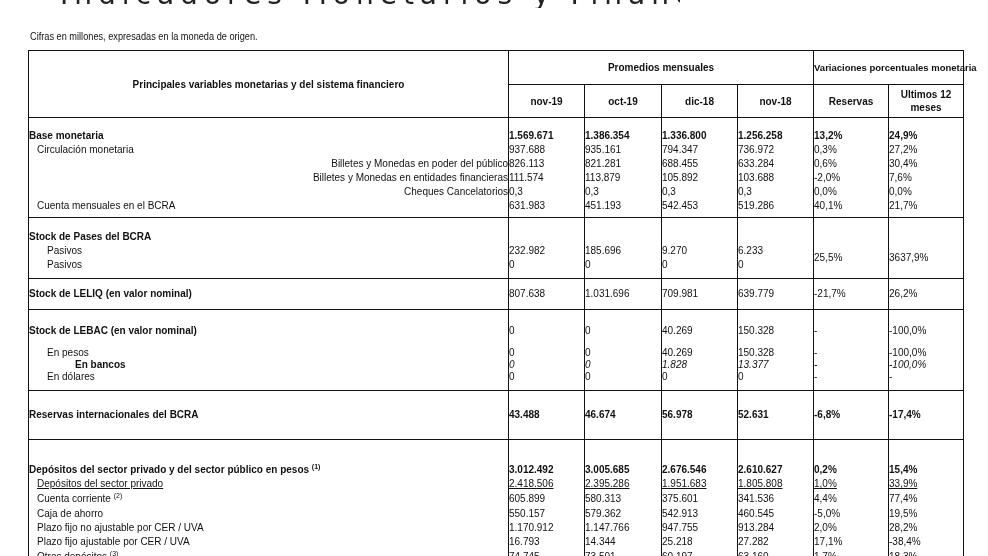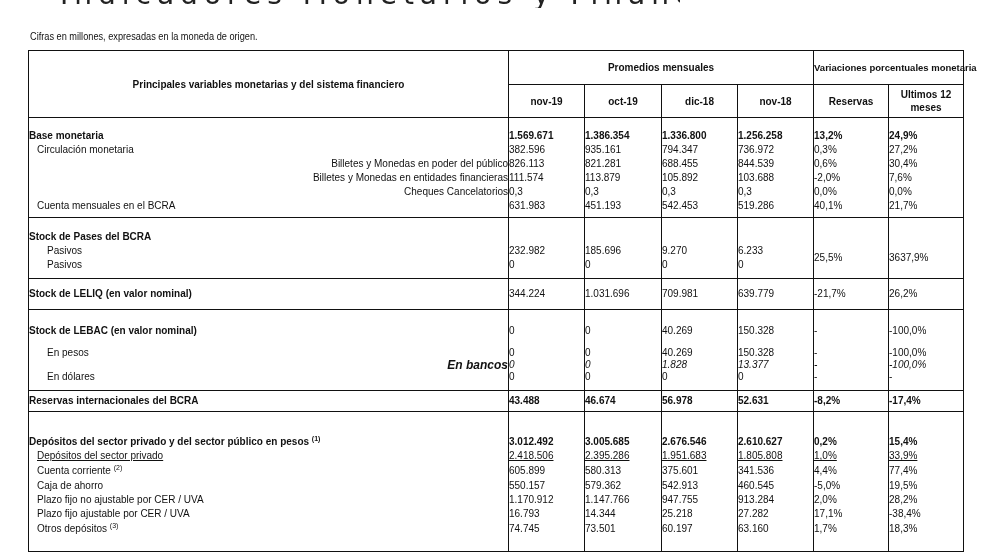--- a/index.html
+++ b/index.html
@@ -31,35 +31,35 @@
 
     th { font-weight: bold; font-size: 10px; text-align: center; }
     .h-row1 { height: 34px; }
     .h-row2 { height: 33px; }
 
     .label-cell { padding-left: 2px; text-align: left; vertical-align: top; }
     .num-cell { text-align: left; vertical-align: top; }
     .line { height: 14px; line-height: 14px; white-space: nowrap; font-size: 10px; }
     .line.gap { height: 9px; }
     .bold { font-weight: bold; }
-    .ital { font-style: italic; font-size: 12px; font-weight: bold; text-align: right; }
+    .ital { font-size: 10px; font-weight: bold; }
     .ital-val { font-style: italic; }
     .u { text-decoration: underline; }
     .ind1 { padding-left: 8px; }
     .ind2 { padding-left: 13px; text-align: right; }
     .ind3 { padding-left: 18px; }
     .ind4 { padding-left: 46px; }
     .spacer-top { height: 6px; }
     sup { font-size: 7px; vertical-align: super; line-height: 0; }
 
     .blk-base { height: 100px; }
     .blk-pases { height: 61px; }
     .blk-leliq { height: 31px; }
     .blk-lebac { height: 81px; }
-    .blk-res { height: 21px; margin-left: 16px; }
+    .blk-res { height: 49px; margin-left: 16px; }
     .blk-dep { height: 140px; }
 
     .pad-single { padding-top: 8px; }
   </style>
 </head>
 <body>
 
 <div class="top-title">Indicadores Monetarios y Financieros</div>
 <div class="subtitle">Cifras en millones, expresadas en la moneda de origen.</div>
 
@@ -96,21 +96,21 @@
         <div class="line bold">Base monetaria</div>
         <div class="line ind1">Circulación monetaria</div>
         <div class="line ind2">Billetes y Monedas en poder del público</div>
         <div class="line ind2">Billetes y Monedas en entidades financieras</div>
         <div class="line ind2">Cheques Cancelatorios</div>
         <div class="line ind1">Cuenta mensuales en el BCRA</div>
       </td>
       <td class="num-cell">
           <div class="spacer-top"></div>
         <div class="line bold">1.569.671</div>
-        <div class="line">382.596</div>
+        <div class="line">937.688</div>
         <div class="line">826.113</div>
         <div class="line">111.574</div>
         <div class="line">0,3</div>
         <div class="line">631.983</div>
       </td>
       <td class="num-cell">
           <div class="spacer-top"></div>
         <div class="line bold">1.386.354</div>
         <div class="line">935.161</div>
         <div class="line">821.281</div>
@@ -124,21 +124,21 @@
         <div class="line">794.347</div>
         <div class="line">688.455</div>
         <div class="line">105.892</div>
         <div class="line">0,3</div>
         <div class="line">542.453</div>
       </td>
       <td class="num-cell">
           <div class="spacer-top"></div>
         <div class="line bold">1.256.258</div>
         <div class="line">736.972</div>
-        <div class="line">844.539</div>
+        <div class="line">633.284</div>
         <div class="line">103.688</div>
         <div class="line">0,3</div>
         <div class="line">519.286</div>
       </td>
       <td class="num-cell">
           <div class="spacer-top"></div>
         <div class="line bold">13,2%</div>
         <div class="line">0,3%</div>
         <div class="line">0,6%</div>
         <div class="line">-2,0%</div>
@@ -197,21 +197,21 @@
           <div class="line"></div>
         <div class="line">3637,9%</div>
       </td>
     </tr>
 
     <tr class="blk-leliq">
       <td class="label-cell pad-single">
           <div class="line bold">Stock de LELIQ (en valor nominal)</div>
         </td>
       <td class="num-cell pad-single">
-          <div class="line">344.224</div>
+          <div class="line">807.638</div>
         </td>
       <td class="num-cell pad-single">
           <div class="line">1.031.696</div>
         </td>
       <td class="num-cell pad-single">
           <div class="line">709.981</div>
         </td>
       <td class="num-cell pad-single">
           <div class="line">639.779</div>
         </td>
@@ -292,21 +292,21 @@
       <td class="num-cell pad-single">
           <div class="line bold">46.674</div>
         </td>
       <td class="num-cell pad-single">
           <div class="line bold">56.978</div>
         </td>
       <td class="num-cell pad-single">
           <div class="line bold">52.631</div>
         </td>
       <td class="num-cell pad-single">
-          <div class="line bold">-8,2%</div>
+          <div class="line bold">-6,8%</div>
         </td>
       <td class="num-cell pad-single">
           <div class="line bold">-17,4%</div>
         </td>
     </tr>
 
     <tr class="blk-dep">
       <td class="label-cell">
         <div class="spacer-top" style="height:9px;"></div>
         <div class="line bold"><span>Depósitos del sector privado y del sector público en pesos</span> <sup>(1)</sup></div>

